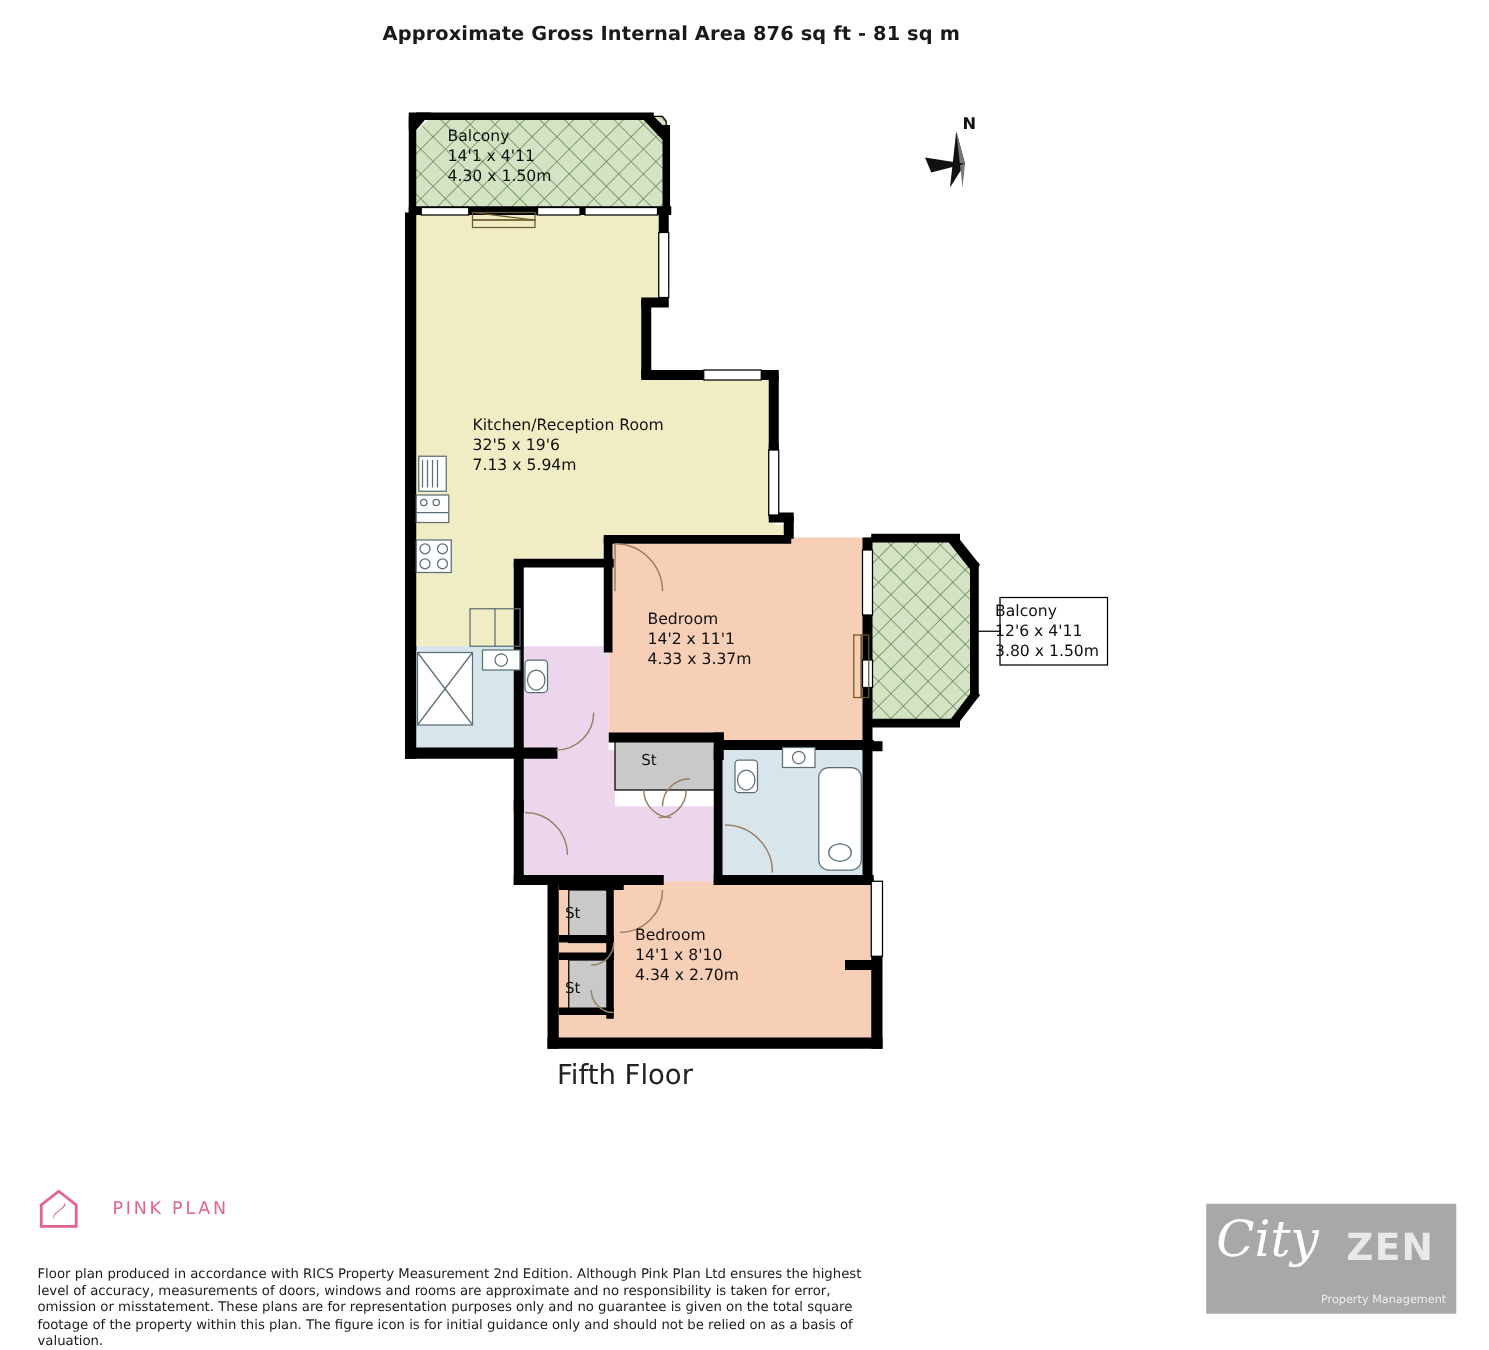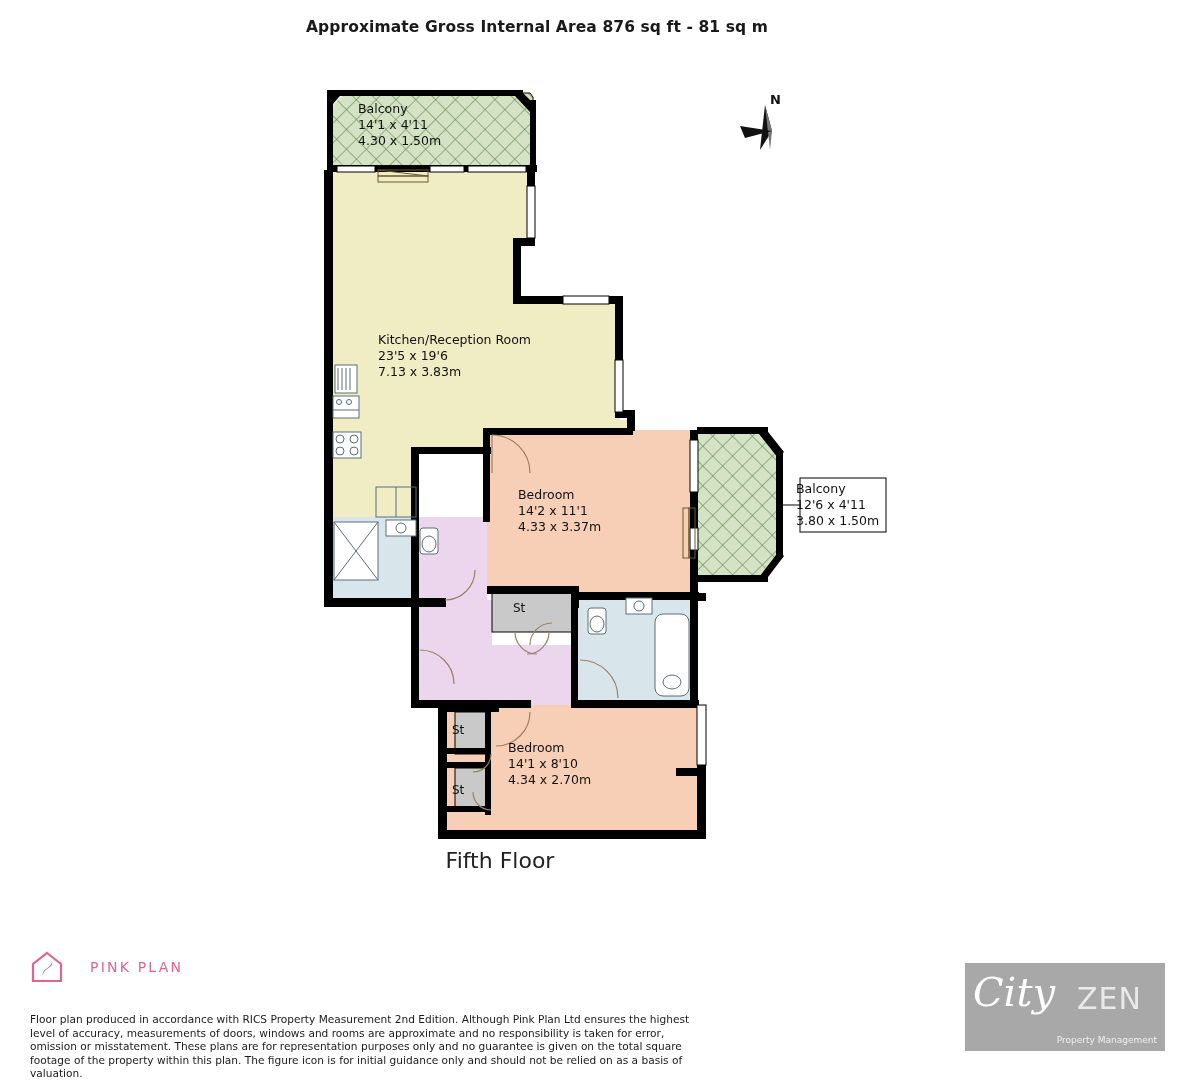--- a/index.html
+++ b/index.html
@@ -51,21 +51,21 @@
   #cityzen{
     position:absolute;left:965px;top:963px;width:200px;height:88px;
     background:#a8a8a8;
   }
   #cityzen .cz1{
     position:absolute;left:8px;top:6px;font-size:40px;color:#ffffff;
     font-family:"DejaVu Serif",serif;font-style:italic;
   }
   #cityzen .cz2{
     position:absolute;left:112px;top:18px;font-size:30px;color:#e9e9e9;
-    font-family:"DejaVu Sans",sans-serif;font-weight:normal;letter-spacing:1px;
+    font-family:"DejaVu Sans",sans-serif;font-weight:bold;letter-spacing:1px;
   }
   #cityzen .cz3{
     position:absolute;right:8px;bottom:6px;font-size:9px;color:#efefef;padding-left:16px;
   }
 </style>
 </head>
 <body>
 
 <div id="title">Approximate Gross Internal Area 876 sq ft - 81 sq m</div>
 
@@ -254,22 +254,22 @@
 <div id="northLabel">N</div>
 
 <div class="lbl" style="left:358px;top:101px;width:150px;">
   <div>Balcony</div>
   <div>14'1 x 4'11</div>
   <div>4.30 x 1.50m</div>
 </div>
 
 <div class="lbl" style="left:378px;top:332px;width:196px;">
   <div>Kitchen/Reception Room</div>
-  <div>23'5 x 19'6</div>
-  <div>7.13 x 3.83m</div>
+  <div>32'5 x 19'6</div>
+  <div>7.13 x 5.94m</div>
 </div>
 
 <div class="lbl" style="left:518px;top:487px;width:156px;">
   <div>Bedroom</div>
   <div>14'2 x 11'1</div>
   <div>4.33 x 3.37m</div>
 </div>
 
 <div class="lbl" style="left:796px;top:481px;width:94px;">
   <div>Balcony</div>

